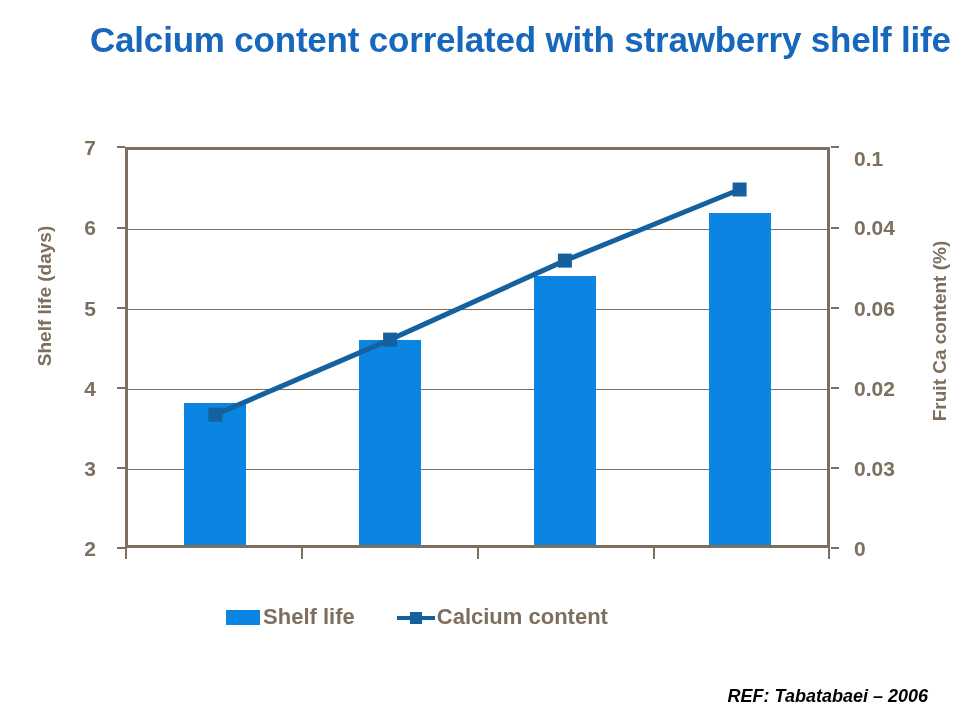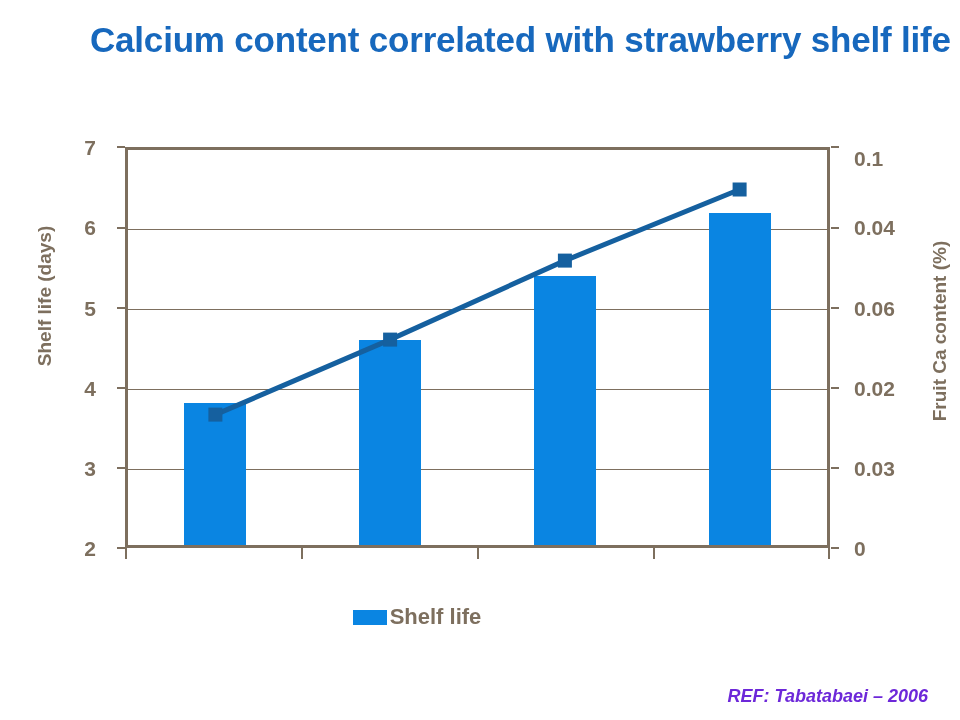--- a/index.html
+++ b/index.html
@@ -202,21 +202,21 @@
   }
 
   
   #reference {
     position: absolute;
     right: 32px;
     top: 686px;
     font-size: 18px;
     font-weight: bold;
     font-style: italic;
-    color: #6d28d9;
+    color: #000000;
     white-space: nowrap;
   }
 </style>
 </head>
 <body>
 
 <div id="chart-title">Calcium content correlated with strawberry shelf life</div>
 
 <div id="yaxis-title-left">Shelf life (days)</div>
 
@@ -278,15 +278,22 @@
   <div class="xt" style="left:352px"></div>
   <div class="xt" style="left:528px"></div>
   <div class="xt" style="left:703px"></div>
 </div>
 
 <div id="legend">
   <div class="legend-item">
     <span class="legend-swatch-bar"></span>
     <span class="legend-label">Shelf life</span>
   </div>
+  <div class="legend-item">
+    <span class="legend-swatch-line">
+      <span class="lseg"></span>
+      <span class="lmk"></span>
+    </span>
+    <span class="legend-label">Calcium content</span>
+  </div>
 </div>
 
 <div id="reference">REF:  Tabatabaei – 2006</div>
 
 </body></html>

